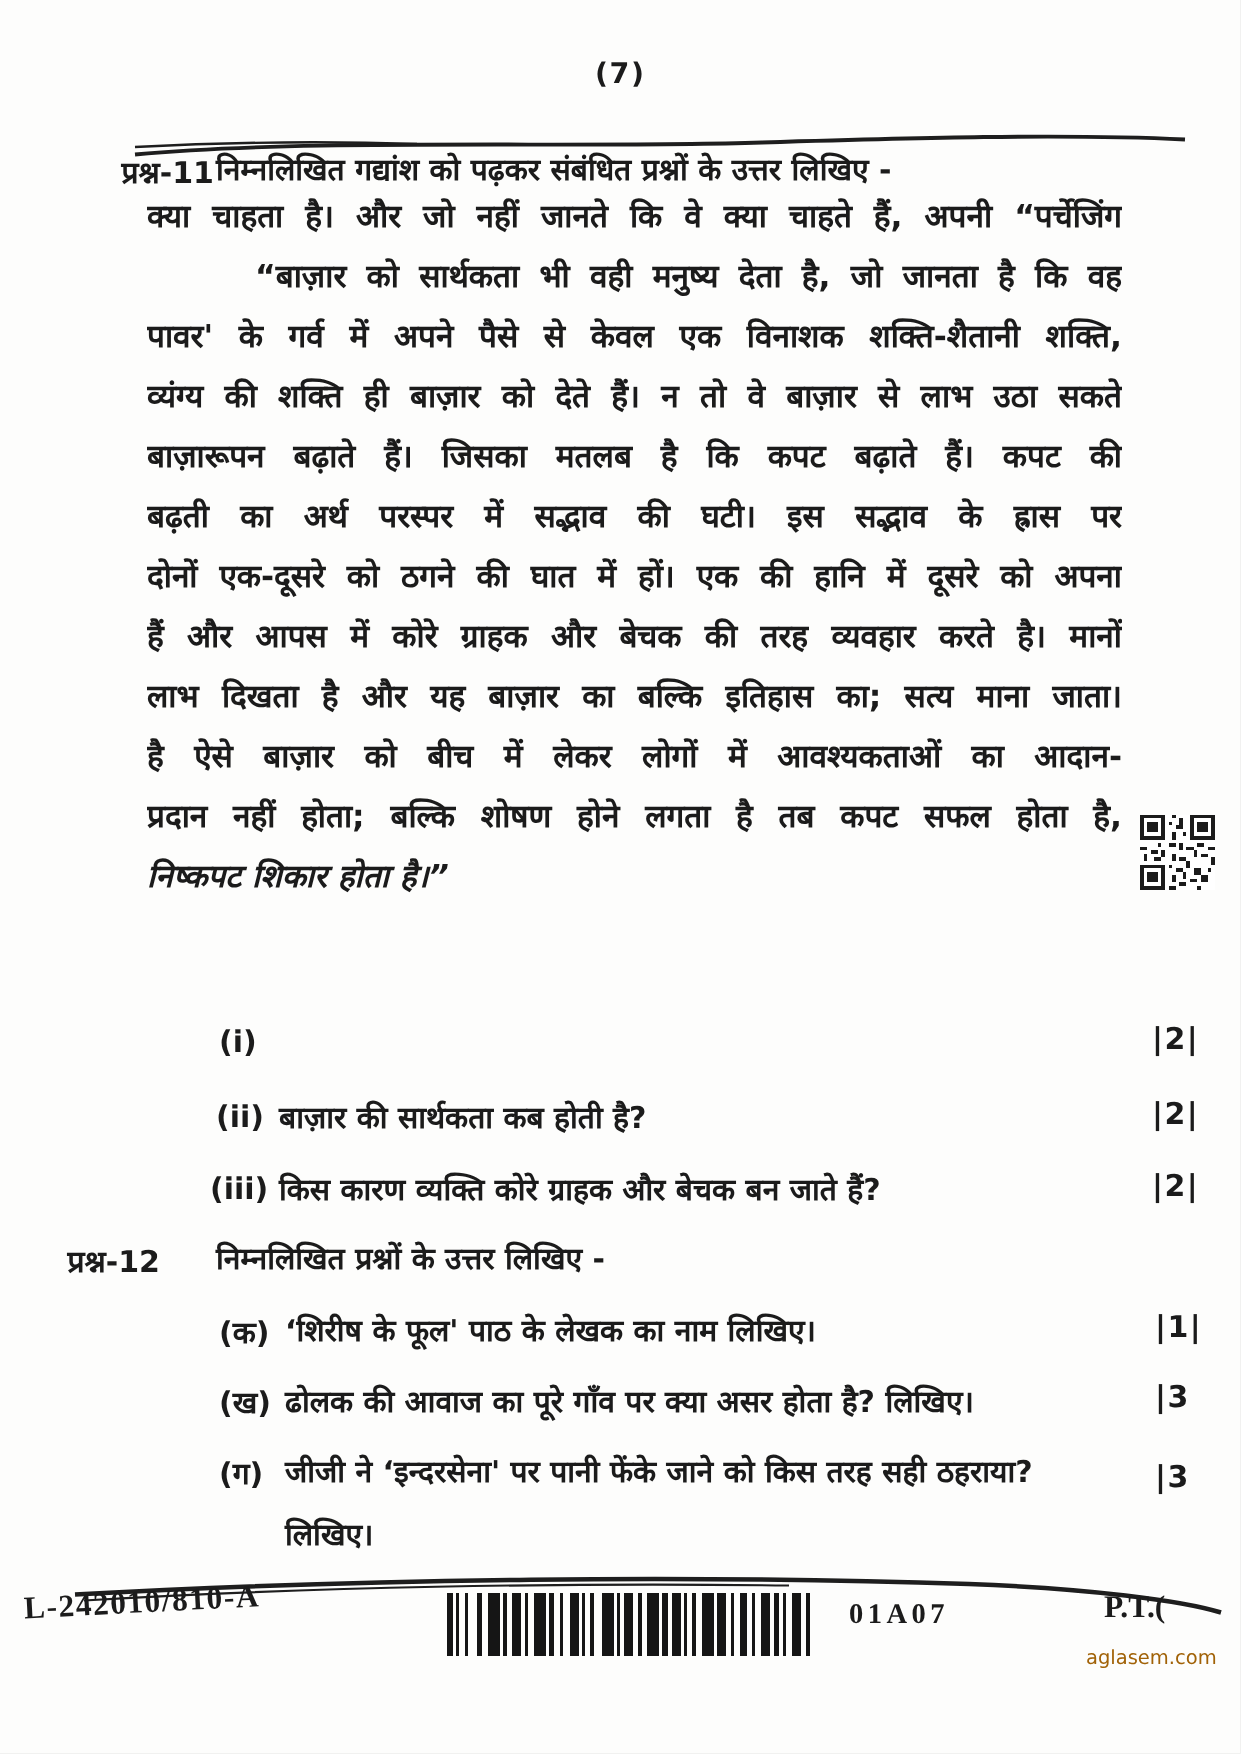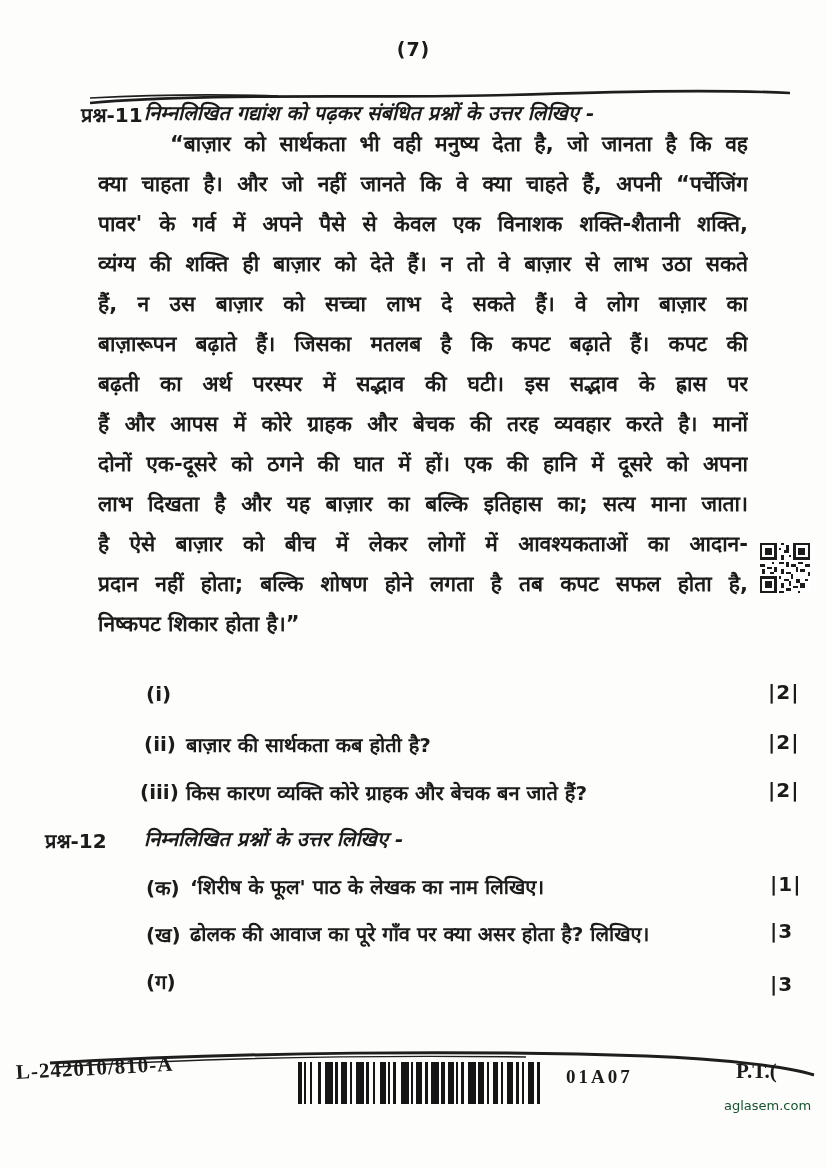--- a/index.html
+++ b/index.html
@@ -8,60 +8,59 @@
     width:827px;height:1169px;
     margin:0 auto;
     background:#fdfdfc;
     color:#1b1b1b;
     font-family:"DejaVu Sans","Liberation Sans",sans-serif;
     overflow:hidden;
   }
   .abs{position:absolute;}
   .page-number{top:38px;left:0;width:100%;text-align:center;font-size:19px;font-weight:600;letter-spacing:1px;}
   .q-label{font-size:20px;font-weight:700;white-space:nowrap;}
-  .q-instruction{font-size:20px;font-weight:600;white-space:nowrap;font-style:italic;}
+  .q-instruction{font-size:20px;font-weight:600;white-space:nowrap;}
   .passage{left:98px;top:124px;width:650px;font-size:21px;font-weight:600;}
   .pline{height:40px;line-height:40px;white-space:nowrap;text-align:justify;text-align-last:justify;overflow:hidden;}
   .pline.first{padding-left:72px;}
-  .pline.last{text-align:right;text-align-last:left;}
+  .pline.last{text-align:right;text-align-last:left;font-style:italic;}
   .subq-num{font-size:20px;font-weight:700;}
   .subq-text{font-size:20px;font-weight:600;line-height:42px;}
   .marks{font-size:20px;font-weight:700;letter-spacing:1px;white-space:nowrap;}
   .footer-code{font-family:"Liberation Serif","DejaVu Serif",serif;font-size:21px;font-weight:700;letter-spacing:1px;transform:rotate(-3deg);transform-origin:left center;}
   .barcode-label{font-family:"Liberation Serif","DejaVu Serif",serif;font-size:19px;font-weight:700;letter-spacing:3px;}
   .pto{font-family:"Liberation Serif","DejaVu Serif",serif;font-size:21px;font-weight:700;}
-  .watermark{font-size:13px;color:#14532d;}
+  .watermark{font-size:13px;color:#a16207;}
   .rule{stroke:#1e1e1e;fill:none;}
   svg{display:block;}
 </style>
 </head>
 <body>
 
 <div class="page">
 
   <div class="abs page-number">(7)</div>
 
   <svg class="abs" style="left:88px;top:86px;" width="706" height="22" viewBox="0 0 706 22">
     <path class="rule" d="M2,17 C120,6 300,13 420,9 C520,6 620,3 702,7" stroke-width="2.6"></path>
     <path class="rule" d="M2,12 C60,9 130,8 190,10" stroke-width="1.6"></path>
   </svg>
 
   <div class="abs q-label" style="left:45px;top:101px;margin-left:36px;">प्रश्न-11</div>
   <div class="abs q-instruction" style="left:144px;top:99px;">निम्नलिखित गद्यांश को पढ़कर संबंधित प्रश्नों के उत्तर लिखिए -</div>
 
   <div class="abs passage">
+    <div class="pline">क्या चाहता है। और जो नहीं जानते कि वे क्या चाहते हैं, अपनी “पर्चेजिंग</div>
     <div class="pline first">“बाज़ार को सार्थकता भी वही मनुष्य देता है, जो जानता है कि वह</div>
-    <div class="pline">क्या चाहता है। और जो नहीं जानते कि वे क्या चाहते हैं, अपनी “पर्चेजिंग</div>
     <div class="pline">पावर' के गर्व में अपने पैसे से केवल एक विनाशक शक्ति-शैतानी शक्ति,</div>
     <div class="pline">व्यंग्य की शक्ति ही बाज़ार को देते हैं। न तो वे बाज़ार से लाभ उठा सकते</div>
-    <div class="pline">हैं, न उस बाज़ार को सच्चा लाभ दे सकते हैं। वे लोग बाज़ार का</div>
     <div class="pline">बाज़ारूपन बढ़ाते हैं। जिसका मतलब है कि कपट बढ़ाते हैं। कपट की</div>
     <div class="pline">बढ़ती का अर्थ परस्पर में सद्भाव की घटी। इस सद्भाव के ह्रास पर</div>
+    <div class="pline">दोनों एक-दूसरे को ठगने की घात में हों। एक की हानि में दूसरे को अपना</div>
     <div class="pline">हैं और आपस में कोरे ग्राहक और बेचक की तरह व्यवहार करते है। मानों</div>
-    <div class="pline">दोनों एक-दूसरे को ठगने की घात में हों। एक की हानि में दूसरे को अपना</div>
     <div class="pline">लाभ दिखता है और यह बाज़ार का बल्कि इतिहास का; सत्य माना जाता।</div>
     <div class="pline">है ऐसे बाज़ार को बीच में लेकर लोगों में आवश्यकताओं का आदान-</div>
     <div class="pline">प्रदान नहीं होता; बल्कि शोषण होने लगता है तब कपट सफल होता है,</div>
     <div class="pline last">निष्कपट शिकार होता है।”</div>
   </div>
 
   <svg class="abs" style="left:760px;top:540px;shape-rendering:crispEdges;" width="50" height="56" viewBox="0 0 21 21">
     <rect x="0" y="0" width="21" height="21" fill="#fff"></rect>
     <g fill="#1b1b1b">
       <rect x="0" y="0" width="7" height="7"></rect>
@@ -130,20 +129,21 @@
 
   <div class="abs subq-num" style="left:146px;top:874px;">(क)</div>
   <div class="abs subq-text" style="left:190px;top:866px;">‘शिरीष के फूल' पाठ के लेखक का नाम लिखिए।</div>
   <div class="abs marks" style="left:770px;top:872px;">|1|</div>
 
   <div class="abs subq-num" style="left:146px;top:921px;">(ख)</div>
   <div class="abs subq-text" style="left:190px;top:913px;">ढोलक की आवाज का पूरे गाँव पर क्या असर होता है? लिखिए।</div>
   <div class="abs marks" style="left:770px;top:919px;">|3</div>
 
   <div class="abs subq-num" style="left:146px;top:968px;">(ग)</div>
+  <div class="abs subq-text" style="left:190px;top:960px;width:560px;">जीजी ने ‘इन्दरसेना' पर पानी फेंके जाने को किस तरह सही ठहराया? लिखिए।</div>
   <div class="abs marks" style="left:770px;top:972px;">|3</div>
 
   <svg class="abs" style="left:46px;top:1043px;" width="772" height="38" viewBox="0 0 772 38">
     <path class="rule" d="M4,20 C200,9 420,7 600,13 C680,16 742,24 768,32" stroke-width="3"></path>
     <path class="rule" d="M10,24 C160,15 330,12 480,14" stroke-width="1.4"></path>
   </svg>
 
   <div class="abs footer-code" style="left:16px;top:1060px;">L-242010/810-A</div>
 
   <svg class="abs" style="left:298px;top:1062px;shape-rendering:crispEdges;" width="245" height="42" viewBox="0 0 245 42">

